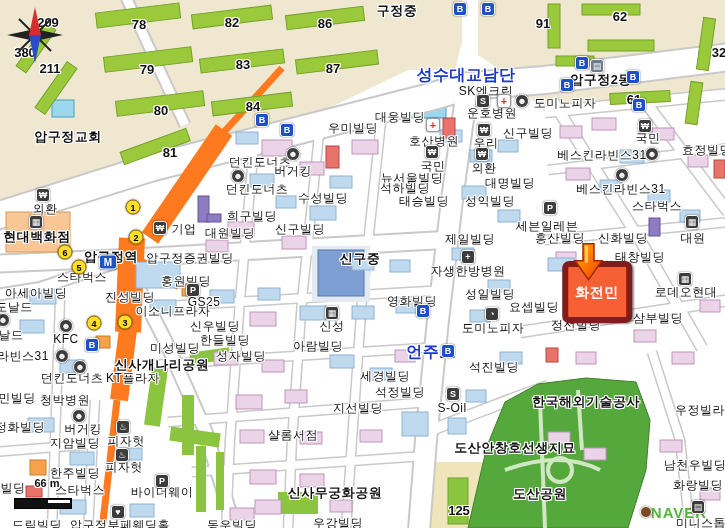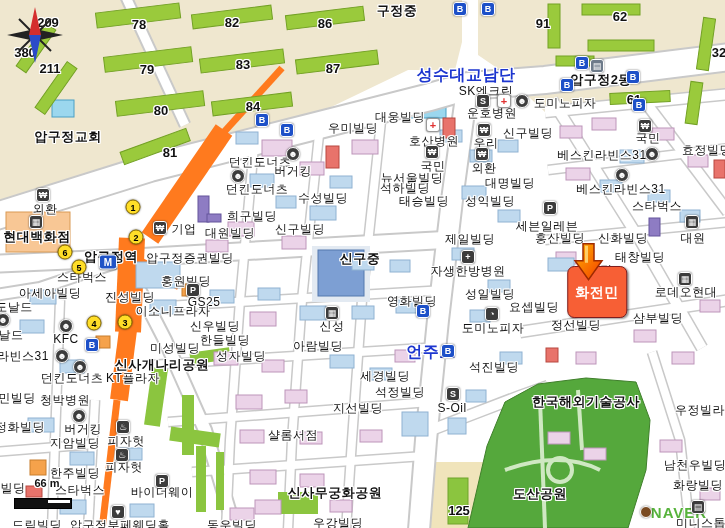--- a/index.html
+++ b/index.html
@@ -10,21 +10,21 @@
   .lbl{position:absolute;transform:translate(-50%,-50%);white-space:nowrap;color:#111;
        font-size:12px;line-height:1;letter-spacing:0.5px;
        text-shadow:-1px 0 #fff,1px 0 #fff,0 -1px #fff,0 1px #fff,-1px -1px #fff,1px 1px #fff,1px -1px #fff,-1px 1px #fff;}
   .c-n{font-weight:bold;font-size:13px;letter-spacing:0;}
   .c-a{font-weight:bold;font-size:13px;}
   .c-r{color:#1d36cf;font-weight:bold;font-size:16px;}
   .c-f{color:#111;}
   .c-s{font-size:11px;font-weight:bold;letter-spacing:0;}
   .c-w{font-size:15px;font-weight:bold;color:#57b33c;letter-spacing:1px;
        text-shadow:-1px 0 #ffffffcc,1px 0 #ffffffcc,0 -1px #ffffffcc,0 1px #ffffffcc;}
-  .c-g{background:#f75f35;border:1px solid #7f1d1d;border-radius:7px;color:#fff;
+  .c-g{background:#f75f35;border:6px solid #7f1d1d;border-radius:7px;color:#fff;
        font-weight:bold;font-size:14px;padding:18px 7px;text-shadow:none;box-shadow:1px 1px 2px #0006;}
   .ic{position:absolute;transform:translate(-50%,-50%);width:14px;height:14px;border-radius:3px;
       display:flex;align-items:center;justify-content:center;font-size:9px;font-weight:bold;
       color:#fff;border:1px solid #fff;box-shadow:0 0 2px #0009;box-sizing:border-box;}
   .ic-bus{background:#1d50c8;}
   .ic-exit{background:#ffde28;color:#000;border-color:#8a6d00;border-radius:50%;width:15px;height:15px;}
   .ic-station{background:#2053c6;width:18px;height:15px;font-size:10px;}
   .ic-bank,.ic-gas,.ic-park,.ic-bldg,.ic-heart,.ic-shop,.ic-cup,.ic-pizza,.ic-dept,.ic-hospd{background:#3c3c3c;}
   .ic-food{background:#3c3c3c;border-radius:50%;}
   .ic-office{background:#6e7b8a;}
@@ -311,20 +311,21 @@
       <div class="lbl c-n" style="left: 459px; top: 510px;">125</div>
       <div class="lbl c-a" style="left: 397px; top: 10px;">구정중</div>
       <div class="lbl c-a" style="left: 601px; top: 79px;">압구정2동</div>
       <div class="lbl c-a" style="left: 68px; top: 136px;">압구정교회</div>
       <div class="lbl c-a" style="left: 111px; top: 256px;">압구정역</div>
       <div class="lbl c-a" style="left: 360px; top: 258px;">신구중</div>
       <div class="lbl c-a" style="left: 37px; top: 236px;">현대백화점</div>
       <div class="lbl c-a" style="left: 162px; top: 364px;">신사개나리공원</div>
       <div class="lbl c-a" style="left: 335px; top: 492px;">신사무궁화공원</div>
       <div class="lbl c-a" style="left: 540px; top: 493px;">도산공원</div>
+      <div class="lbl c-a" style="left: 515px; top: 447px;">도산안창호선생지묘</div>
       <div class="lbl c-a" style="left: 586px; top: 401px;">한국해외기술공사</div>
       <div class="lbl c-r" style="left: 466px; top: 75px;">성수대교남단</div>
       <div class="lbl c-r" style="left: 431px; top: 352px;">언주로</div>
       <div class="lbl c-b" style="left: 486px; top: 91px;">SK엔크린</div>
       <div class="lbl c-b" style="left: 565px; top: 103px;">도미노피자</div>
       <div class="lbl c-b" style="left: 492px; top: 113px;">운호병원</div>
       <div class="lbl c-b" style="left: 400px; top: 117px;">대웅빌딩</div>
       <div class="lbl c-b" style="left: 353px; top: 128px; font-family: Liberation Serif, serif;">우미빌딩</div>
       <div class="lbl c-b" style="left: 528px; top: 133px;">신구빌딩</div>
       <div class="lbl c-b" style="left: 434px; top: 141px;">호산병원</div>
@@ -342,21 +343,21 @@
       <div class="lbl c-b" style="left: 490px; top: 201px;">성익빌딩</div>
       <div class="lbl c-b" style="left: 252px; top: 216px;">희구빌딩</div>
       <div class="lbl c-b" style="left: 230px; top: 233px;">대원빌딩</div>
       <div class="lbl c-b" style="left: 300px; top: 229px;">신구빌딩</div>
       <div class="lbl c-b" style="left: 184px; top: 229px;">기업</div>
       <div class="lbl c-b" style="left: 470px; top: 239px;">제일빌딩</div>
       <div class="lbl c-b" style="left: 190px; top: 258px;">압구정증권빌딩</div>
       <div class="lbl c-b" style="left: 186px; top: 281px;">홍원빌딩</div>
       <div class="lbl c-b" style="left: 130px; top: 297px;">진성빌딩</div>
       <div class="lbl c-b" style="left: 82px; top: 277px;">스타벅스</div>
-      <div class="lbl c-b" style="left: 50px; top: 293px;">아세아빌딩</div>
+      <div class="lbl c-b" style="left: 36px; top: 293px;">아세아빌딩</div>
       <div class="lbl c-b" style="left: 66px; top: 339px;">KFC</div>
       <div class="lbl c-b" style="left: 175px; top: 348px;">미성빌딩</div>
       <div class="lbl c-b" style="left: 204px; top: 302px;">GS25</div>
       <div class="lbl c-b" style="left: 173px; top: 311px;">이소니프라자</div>
       <div class="lbl c-b" style="left: 215px; top: 326px;">신우빌딩</div>
       <div class="lbl c-b" style="left: 225px; top: 340px;">한들빌딩</div>
       <div class="lbl c-b" style="left: 241px; top: 356px;">성자빌딩</div>
       <div class="lbl c-b" style="left: 332px; top: 326px;">신성</div>
       <div class="lbl c-b" style="left: 318px; top: 346px;">아람빌딩</div>
       <div class="lbl c-b" style="left: 468px; top: 271px;">자생한방병원</div>

